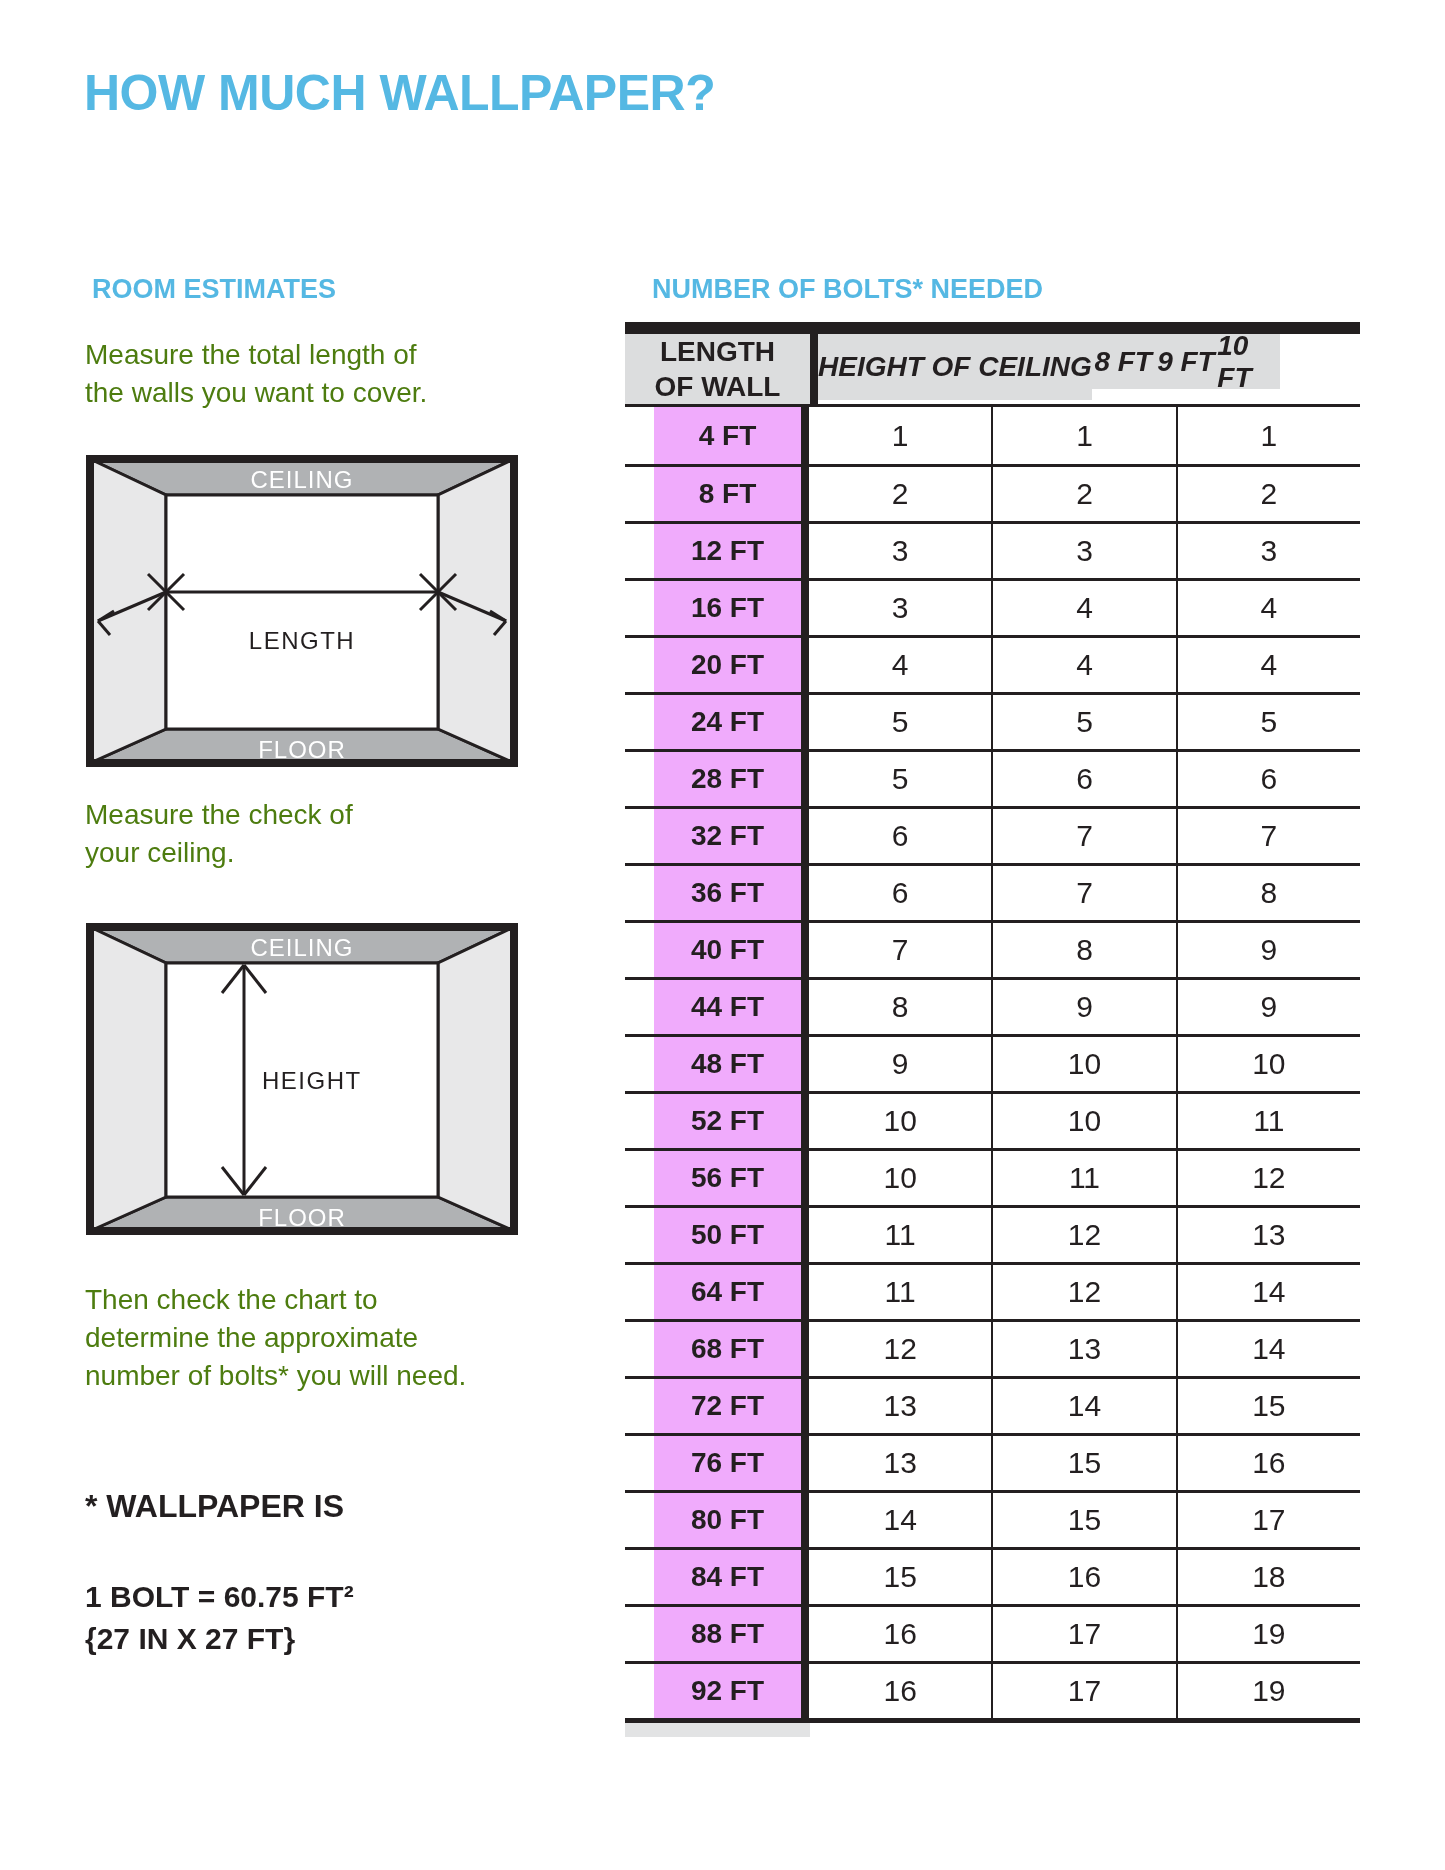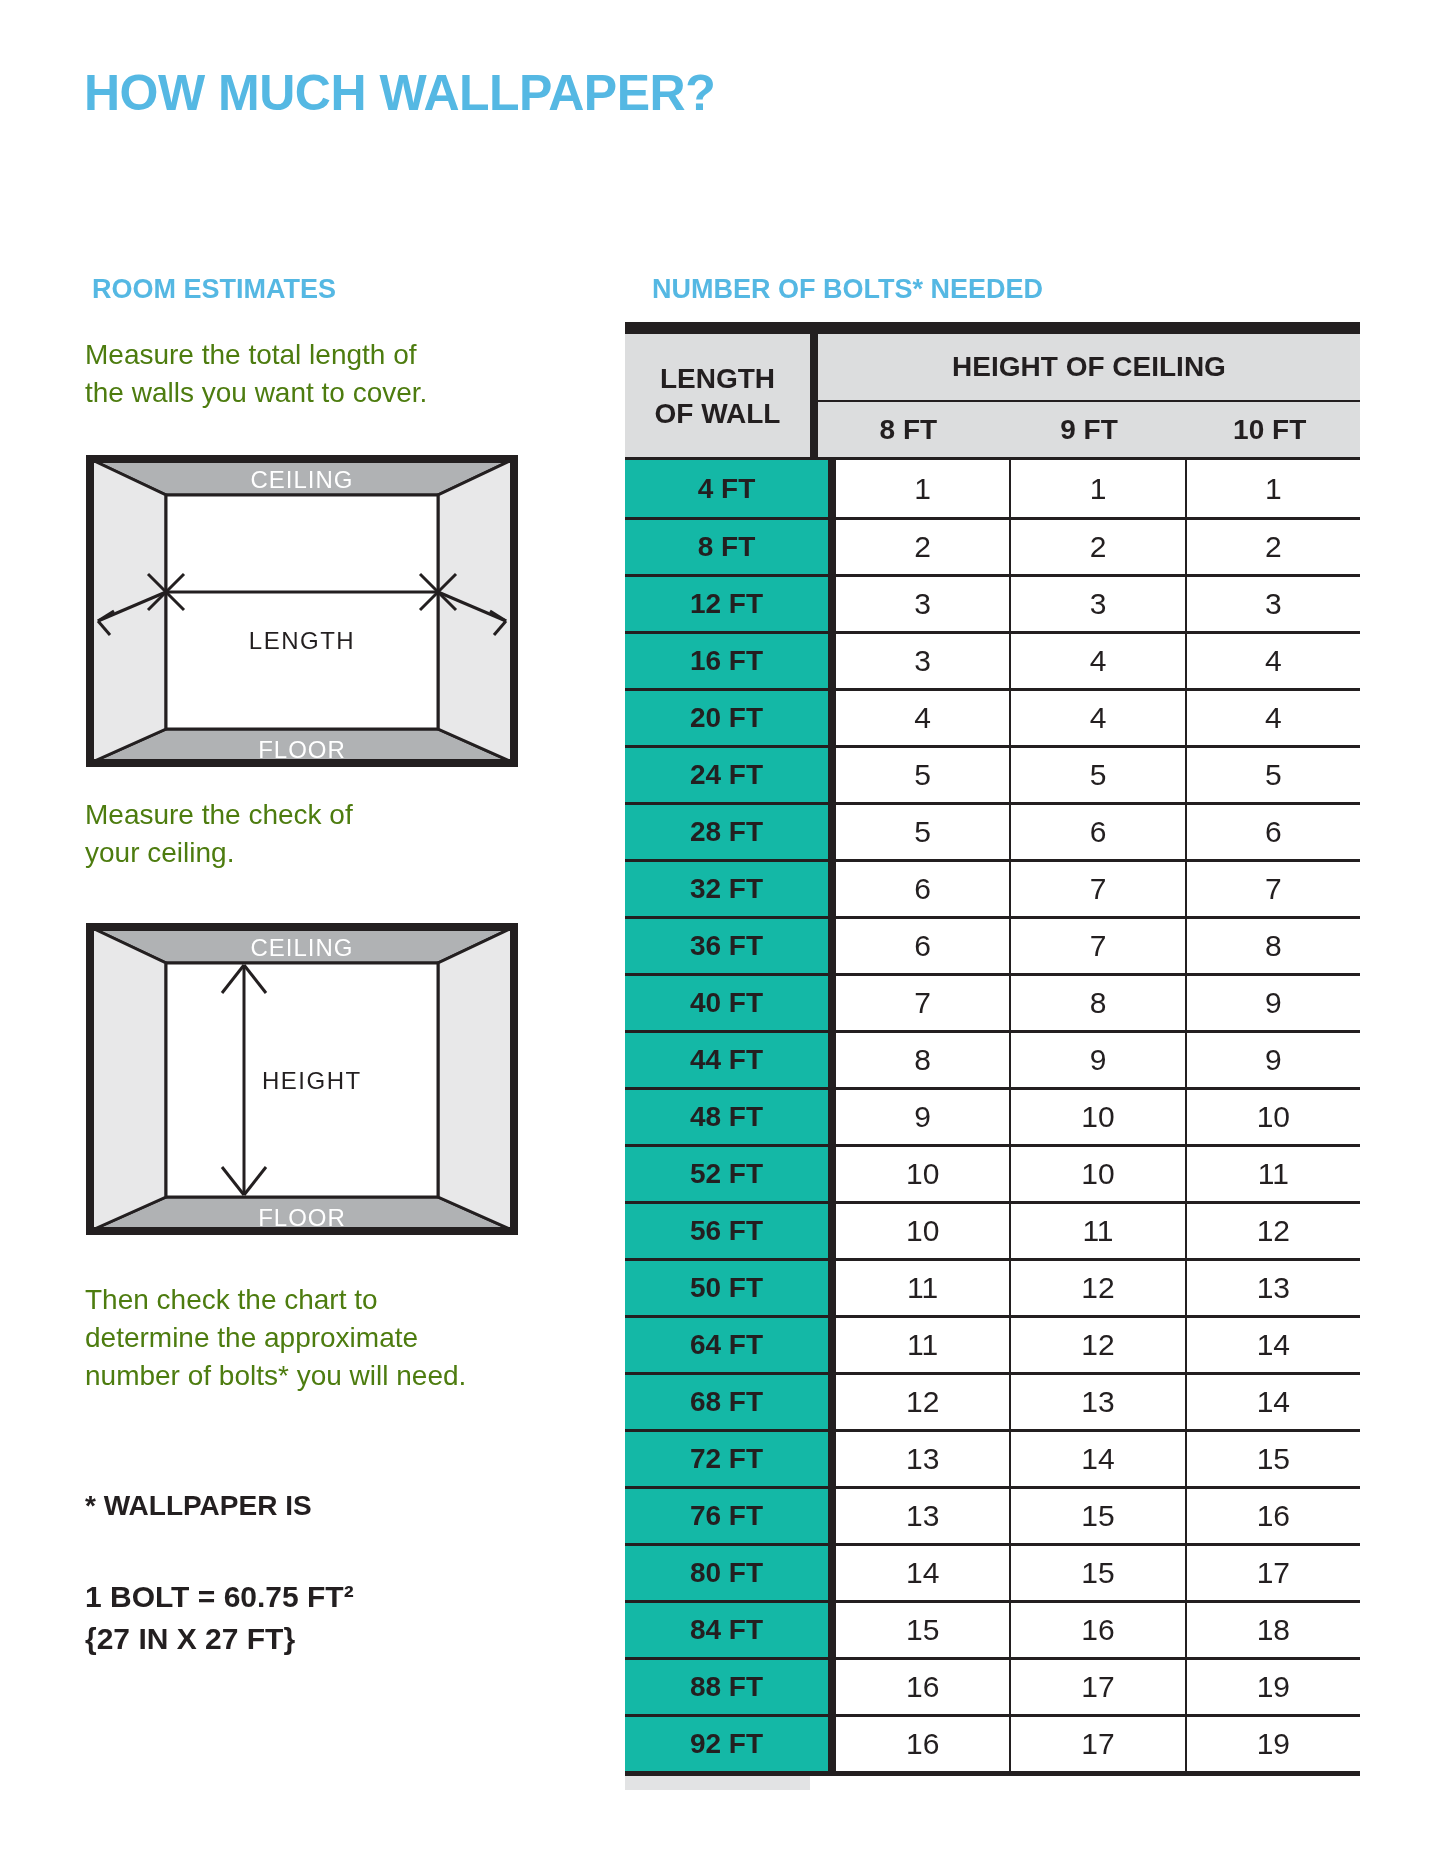--- a/index.html
+++ b/index.html
@@ -20,21 +20,21 @@
     font-size: 27px; font-weight: 700; color: #55b8e3; white-space: nowrap;
   }
   .h-room { left: 92px; top: 274px; }
   .h-bolts { left: 652px; top: 274px; width: 735px; text-align: left; }
 
   .body-para { font-size: 28px; line-height: 38px; color: #4d7c0f; }
   .p-length { left: 85px; top: 336px; }
   .p-height { left: 85px; top: 796px; }
   .p-chart  { left: 85px; top: 1281px; }
 
-  .footnote { left: 85px; top: 1486px; font-size: 28px; font-weight: 700; line-height: 40px; }
+  .footnote { left: 85px; top: 1486px; font-size: 32px; font-weight: 700; line-height: 40px; }
   .footnote .indent { padding-left: 24px; }
   .bolt-eq  { left: 85px; top: 1580px; font-size: 30px; font-weight: 700; }
   .bolt-dim { left: 85px; top: 1622px; font-size: 30px; font-weight: 700; }
 
   
   .diagram1 { left: 86px; top: 455px; }
   .diagram2 { left: 86px; top: 923px; }
   svg text { font-family: "Liberation Sans", sans-serif; }
 
   
@@ -43,39 +43,39 @@
   .t-bottomborder { height: 5px; background: #231f20; }
   .t-tab { width: 185px; height: 14px; background: #e2e3e4; }
 
   .t-header { display: flex; border-bottom: 3px solid #231f20; }
   .t-len-hdr {
     width: 185px; background: #dcddde;
     display: flex; flex-direction: column; align-items: center; justify-content: center;
     font-size: 28px; font-weight: 700; line-height: 35px; text-align: center;
   }
   .t-vdiv { width: 8px; background: #231f20; flex: none; }
-  .t-right-hdr { flex: 1; display: flex; flex-direction: column; }
+  .t-right-hdr { flex: 1; display: flex; flex-direction: row; font-style: italic; }
   .t-group {
     height: 66px; background: #dcddde;
     display: flex; align-items: center; justify-content: center;
     font-size: 28px; font-weight: 700;
   }
   .t-group-divider { height: 2px; background: #231f20; }
   .t-subrow { height: 55px; display: flex; background: #dcddde; }
   .t-sub {
     flex: 1; display: flex; align-items: center; justify-content: center;
     font-size: 28px; font-weight: 700;
   }
 
   .t-row { display: flex; height: 57px; box-sizing: border-box; }
   .t-row + .t-row { border-top: 3px solid #231f20; }
   .t-len {
-    width: 203px; background: #14b8a6;
+    width: 147px; background: #f0abfc;
     display: flex; align-items: center; justify-content: center;
-    font-size: 28px; font-weight: 700;
+    font-size: 28px; font-weight: 700; margin-left: 29px;
   }
   .t-cell {
     flex: 1; background: #ffffff;
     display: flex; align-items: center; justify-content: center;
     font-size: 30px; font-weight: 400;
   }
   .t-cell + .t-cell { border-left: 2px solid #231f20; }
 </style>
 </head>
 <body>

